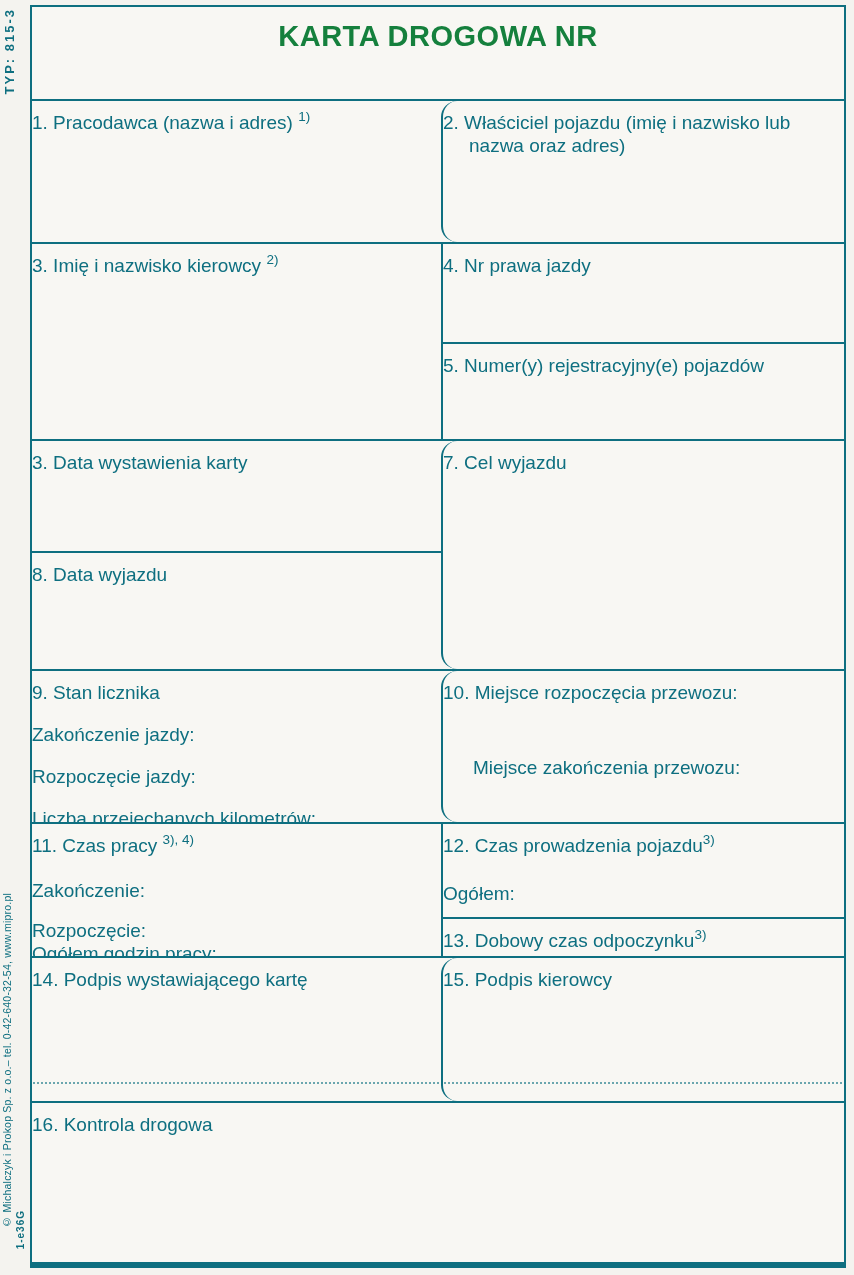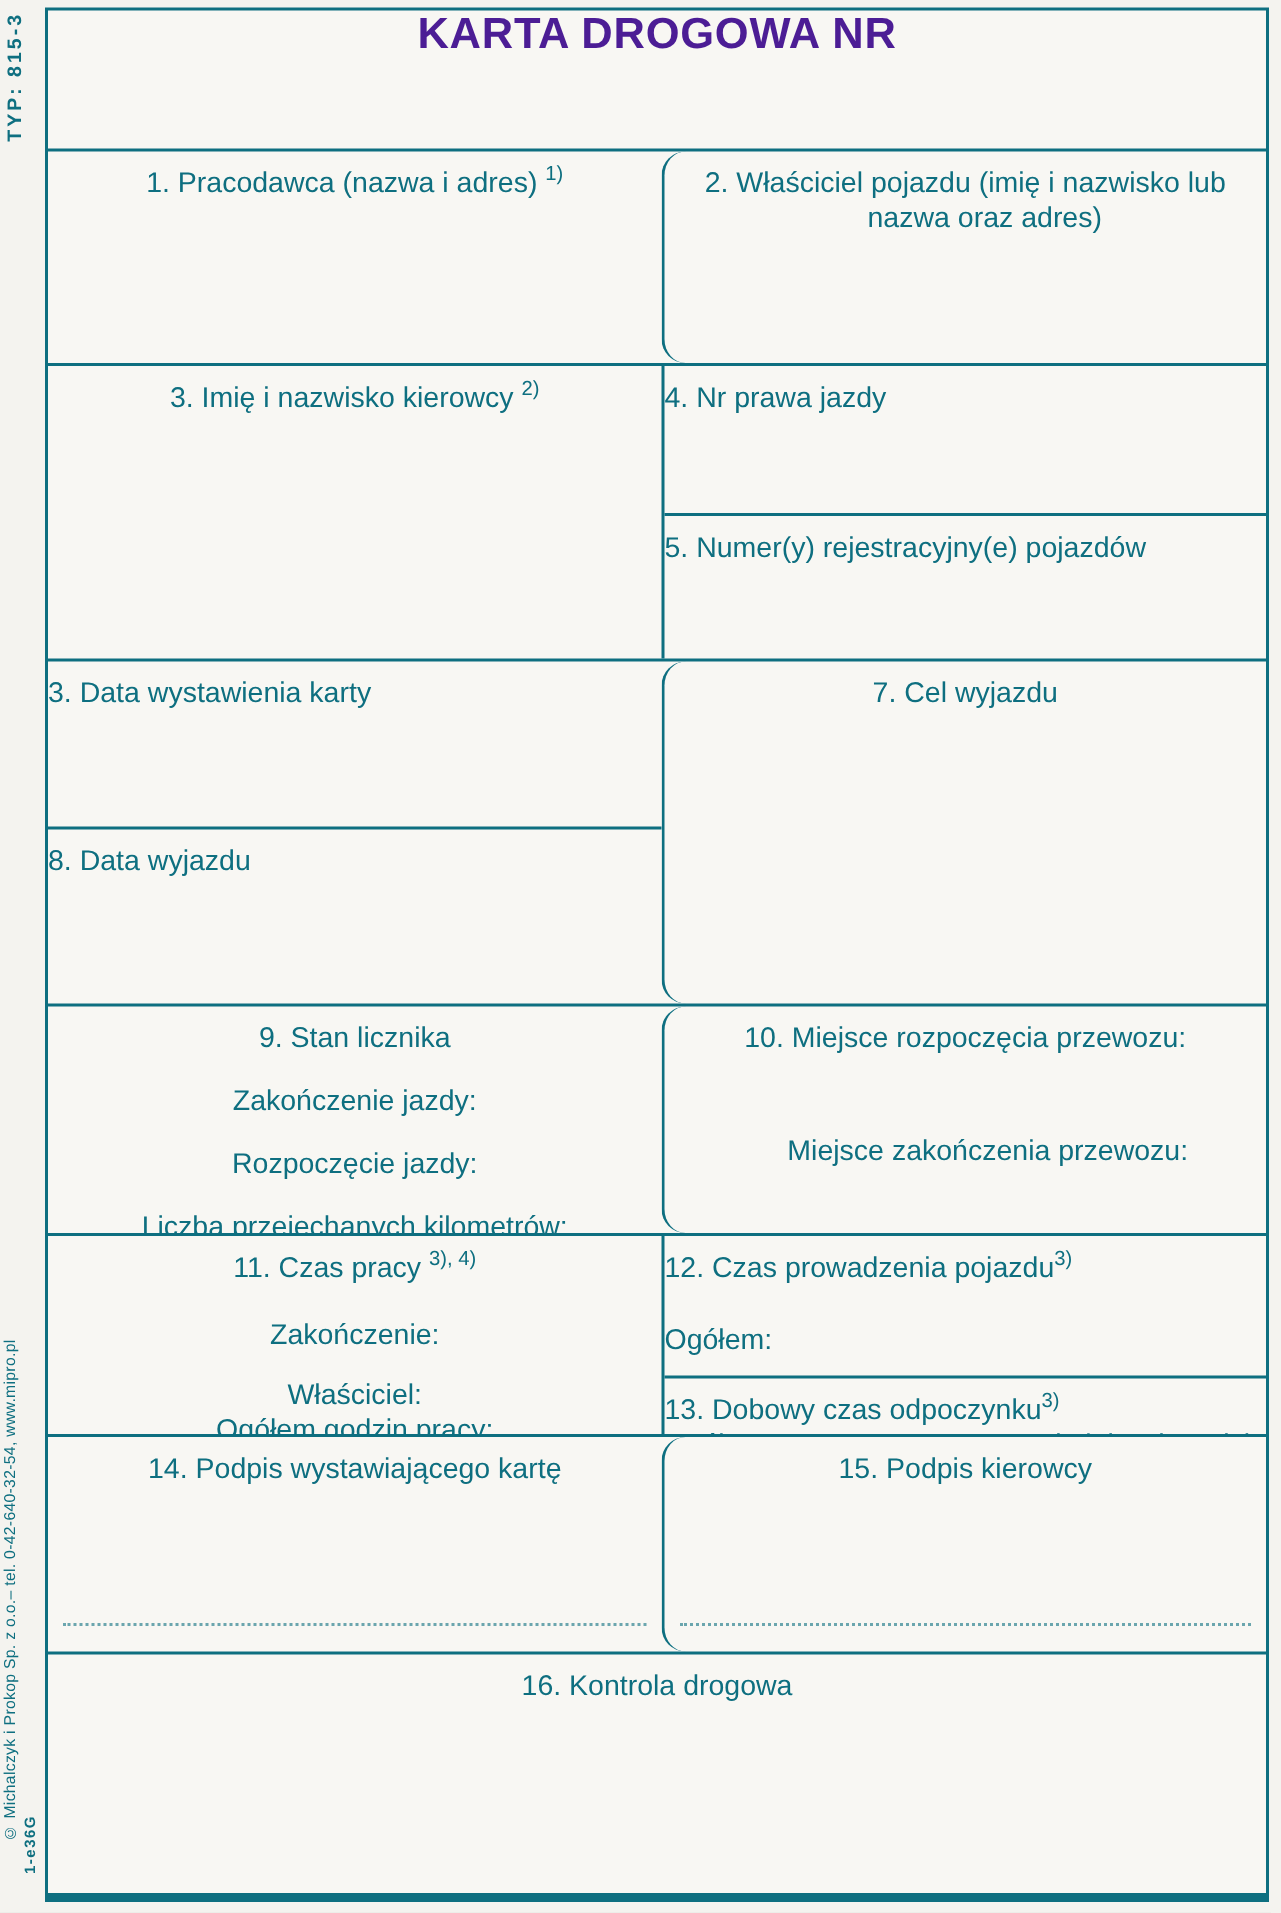--- a/index.html
+++ b/index.html
@@ -40,39 +40,40 @@
   .row + .row { border-top: 2px solid #0e6f80; }
   .r-head { height: 92px;  align-items: flex-start; justify-content: center; }
   .r-a { height: 143px; }
   .r-b { height: 197px; }
   .r-c { height: 230px; }
   .r-d { height: 153px; }
   .r-e { height: 134px; }
   .r-f { height: 145px; }
   .r-g { flex: 1; }
 
-  .cell { padding: 10px 16px; font-size: 19px; line-height: 23px; overflow: hidden; text-align: center; }
+  .cell { padding: 10px 0; font-size: 19px; line-height: 23px; overflow: hidden; }
   .cell.left  { width: 409px; flex: none; }
   .cell.right { flex: 1; border-left: 2px solid #0e6f80; border-radius: 16px; }
   .cell.full  { flex: 1; }
   .col { display: flex; flex-direction: column; }
   .col.left  { width: 409px; flex: none; }
   .col.right { flex: 1; border-left: 2px solid #0e6f80; }
   .col > .sub-cell { padding: 10px 0; font-size: 19px; line-height: 23px; overflow: hidden; }
   .col > .sub-cell.first { flex: none; }
   .col > .sub-cell.rest  { flex: 1; border-top: 2px solid #0e6f80; }
   .sc-4 { height: 98px; }
   .sc-6 { height: 110px; }
   .sc-12 { height: 93px; }
 
   .title {
+    padding-top: 13px;
     font-size: 29px;
     font-weight: bold;
     letter-spacing: 0.5px;
-    color: #4c1d95;
+    color: #15803d;
   }
   .lbl { display: block; }
   sup.fn { font-size: 13.5px; position: relative; top: -1px; vertical-align: super; line-height: 0; }
   .hang { padding-left: 26px; text-indent: -26px; white-space: pre-line; }
 
   .flexcol { display: flex; flex-direction: column; }
   .sub { display: block; }
   .c9  .sub { margin-top: 19px; }
   .c10 .sub { margin-top: 52px; margin-left: 30px; }
   .c11 .sub-1 { margin-top: 22px; }
@@ -156,21 +157,21 @@
       <div class="cell right c10">
         <span class="lbl">10. Miejsce rozpoczęcia przewozu:</span>
         <span class="sub">Miejsce zakończenia przewozu:</span>
       </div>
     </div>
 
     <div class="row r-e">
       <div class="cell left flexcol c11">
         <span class="lbl"><span>11. Czas pracy </span><sup class="fn">3), 4)</sup></span>
         <span class="sub sub-1">Zakończenie:</span>
-        <span class="sub sub-2">Właściciel:</span>
+        <span class="sub sub-2">Rozpoczęcie:</span>
         <span class="sub sub-3">Ogółem godzin pracy:</span>
       </div>
       <div class="col right">
         <div class="sub-cell first sc-12 flexcol c12">
           <span class="lbl"><span>12. Czas prowadzenia pojazdu</span><sup class="fn">3)</sup></span>
           <span class="sub sub-1">Ogółem:</span>
         </div>
         <div class="sub-cell rest flexcol c13">
           <span class="lbl"><span>13. Dobowy czas odpoczynku</span><sup class="fn">3)</sup></span>
           <div class="total-line">

